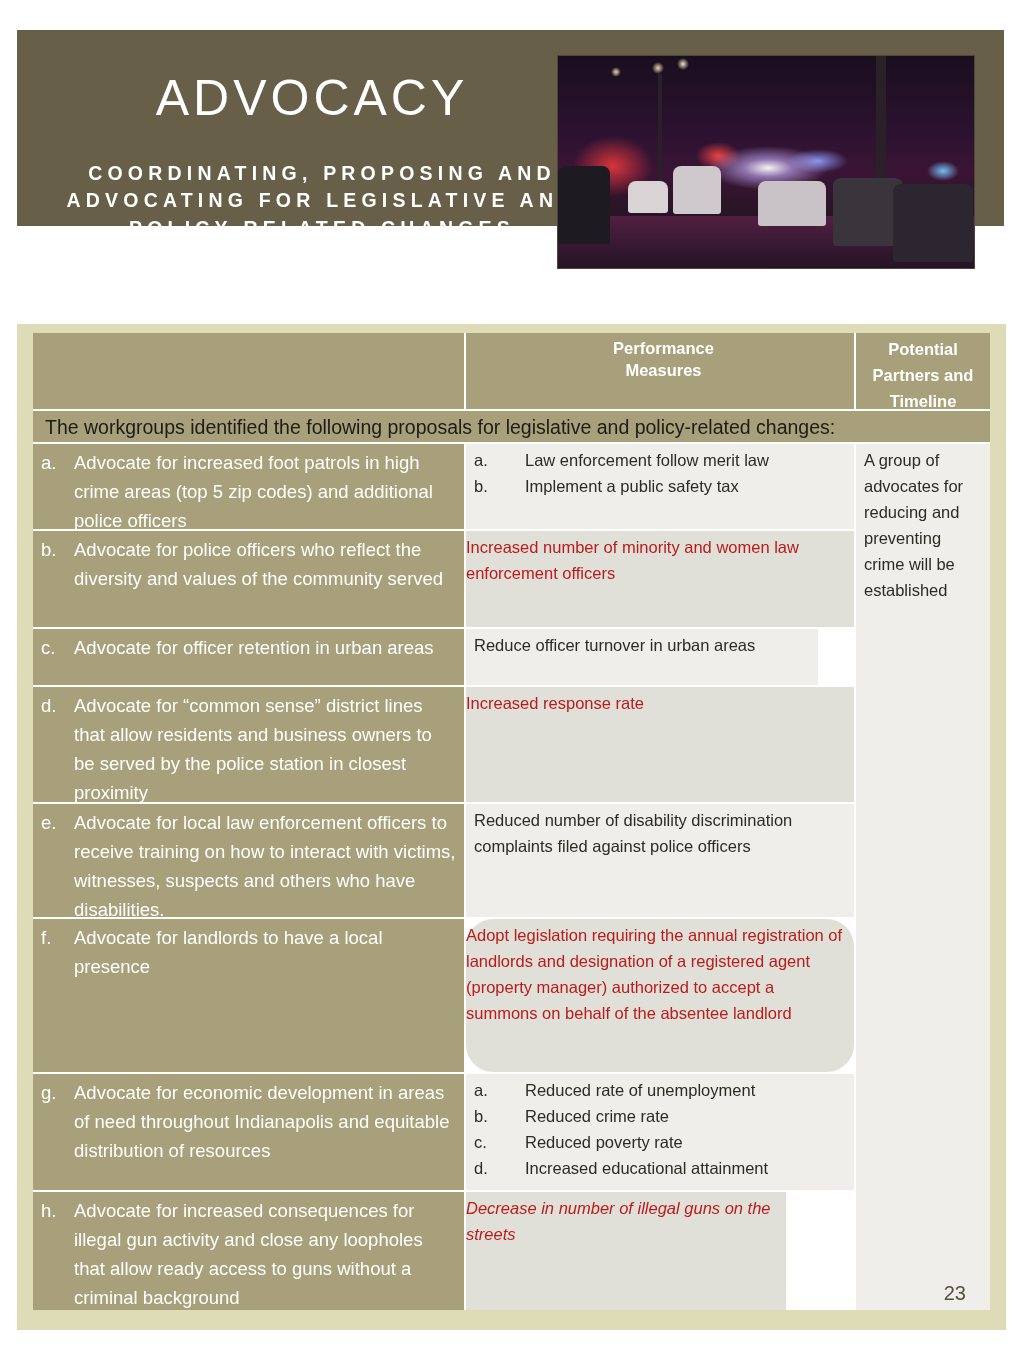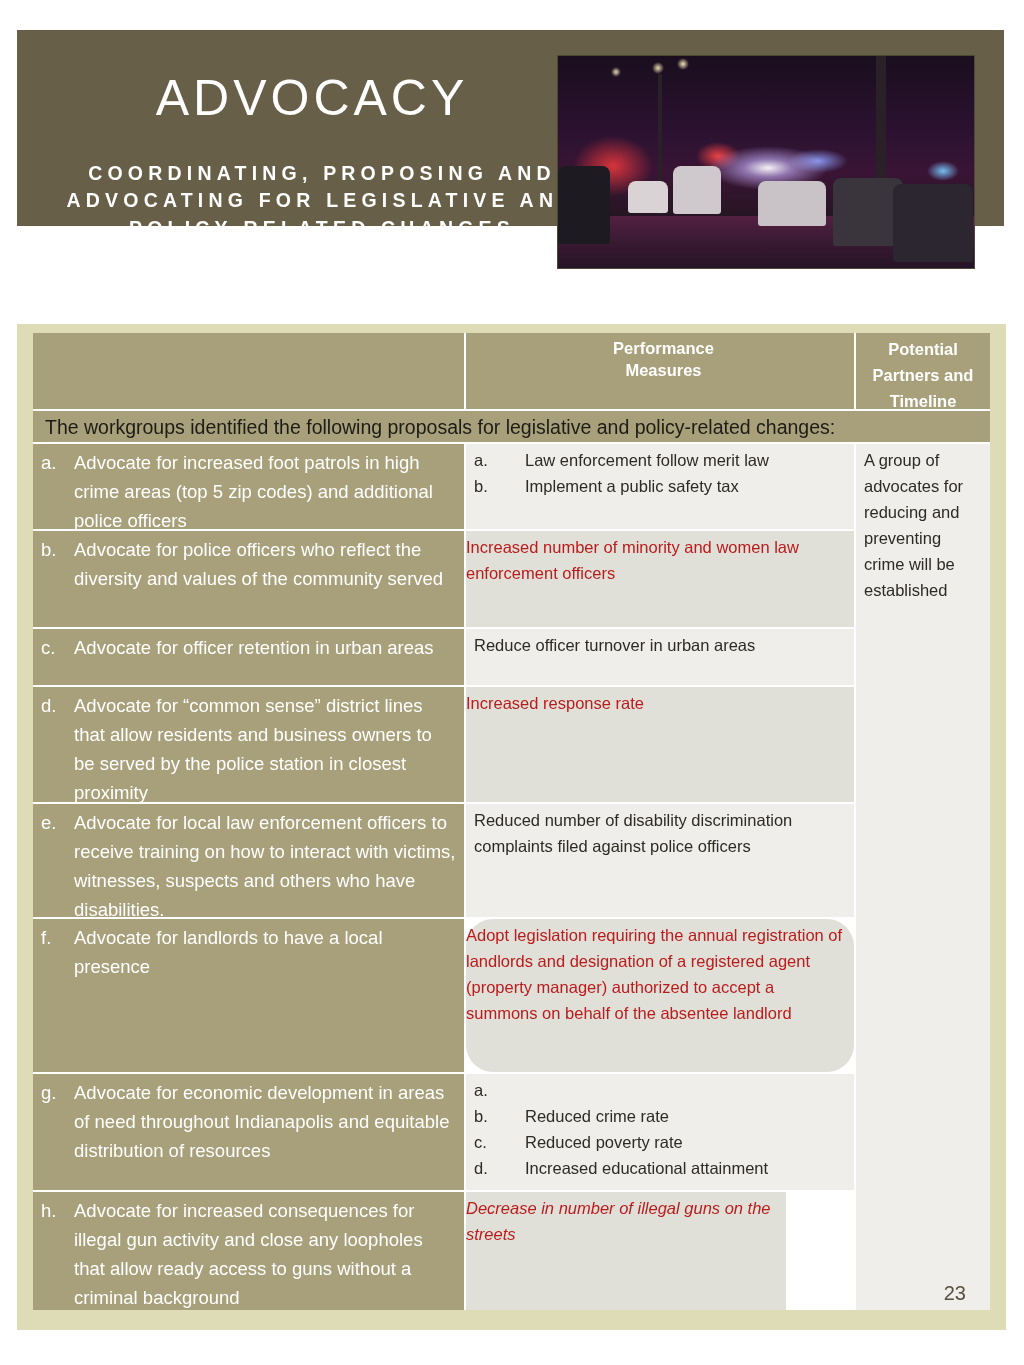--- a/index.html
+++ b/index.html
@@ -135,21 +135,21 @@
         </div>
     </div>
     <div class="cell mid-d" style="left:433px; top:198px; width:388px; height:96px;">Increased number of minority and women law enforcement officers</div>
 
     <div class="cell left" style="left:0; top:296px; width:431px; height:56px;">
       <div class="row">
           <span class="lt">c.</span>
           <span>Advocate for officer retention in urban areas</span>
         </div>
     </div>
-    <div class="cell mid-l" style="left:433px; top:296px; width:388px; height:56px;">Reduce officer turnover in urban areas</div>
+    <div class="cell mid-l" style="left:433px; top:296px; width:352px; height:56px;">Reduce officer turnover in urban areas</div>
 
     <div class="cell left" style="left:0; top:354px; width:431px; height:115px;">
       <div class="row">
           <span class="lt">d.</span>
           <span>Advocate for “common sense” district lines that allow residents and business owners to be served by the police station in closest proximity</span>
         </div>
     </div>
     <div class="cell mid-d" style="left:433px; top:354px; width:388px; height:115px;">Increased response rate</div>
 
     <div class="cell left" style="left:0; top:471px; width:431px; height:113px;">
@@ -170,20 +170,21 @@
 
     <div class="cell left" style="left:0; top:741px; width:431px; height:116px;">
       <div class="row">
           <span class="lt">g.</span>
           <span>Advocate for economic development in areas of need throughout Indianapolis and equitable distribution of resources</span>
         </div>
     </div>
     <div class="cell mid-l" style="left:433px; top:741px; width:388px; height:116px;">
       <div class="item-row">
           <span class="item-letter">a.</span>
+          <span>Reduced rate of unemployment</span>
         </div>
       <div class="item-row">
           <span class="item-letter">b.</span>
           <span>Reduced crime rate</span>
         </div>
       <div class="item-row">
           <span class="item-letter">c.</span>
           <span>Reduced poverty rate</span>
         </div>
       <div class="item-row">

